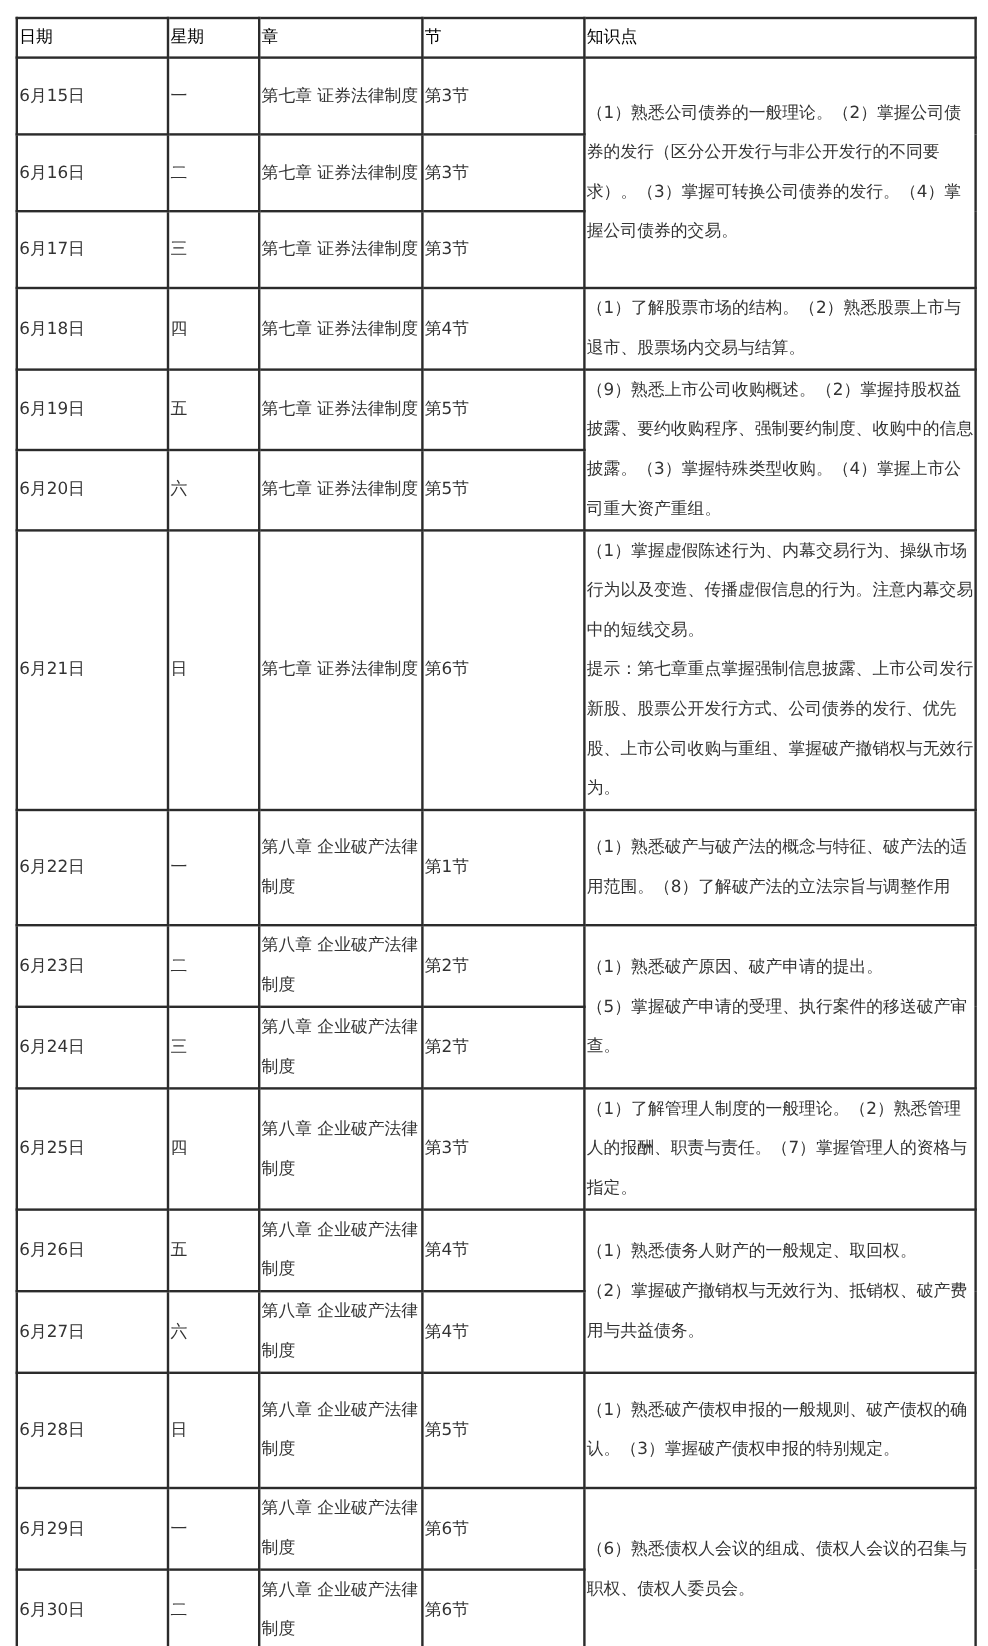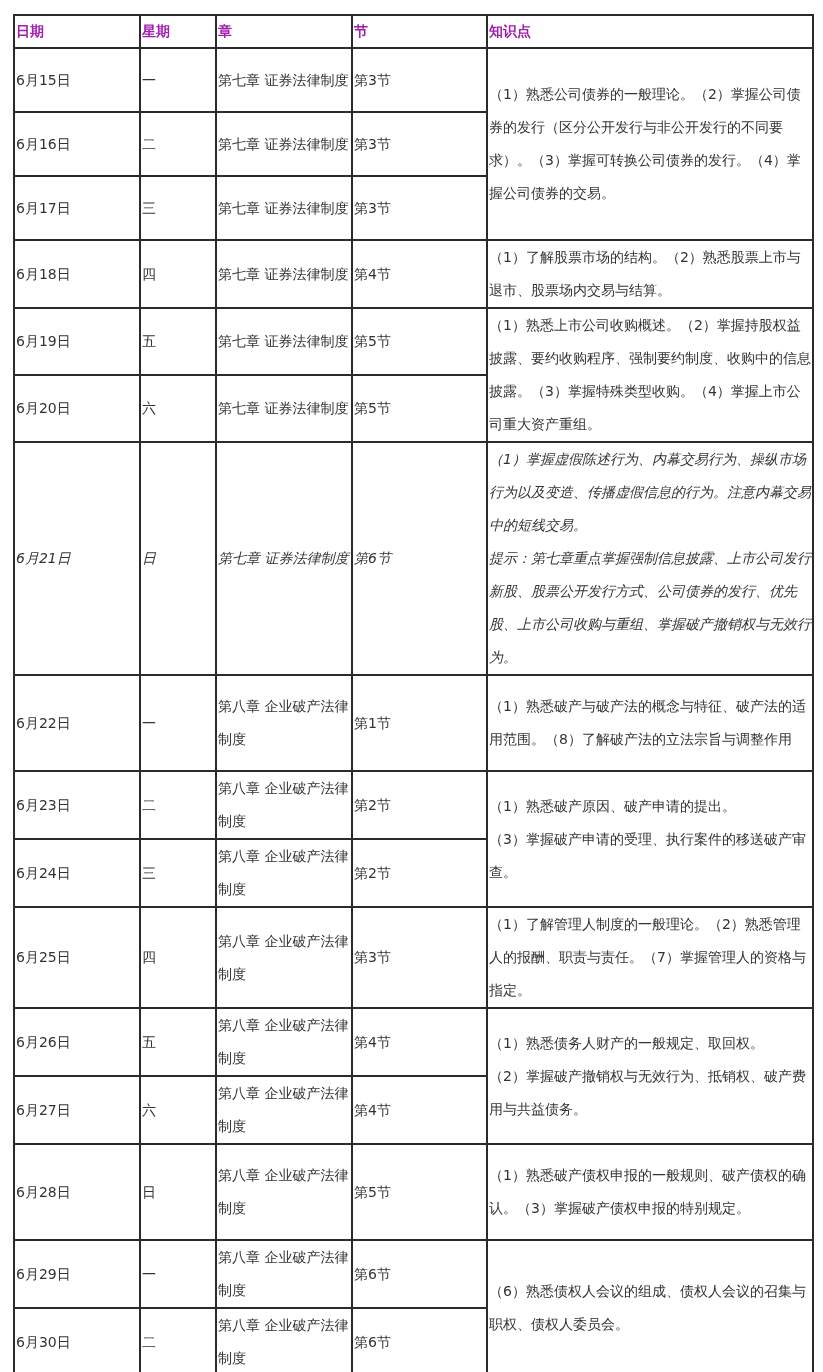--- a/index.html
+++ b/index.html
@@ -13,33 +13,33 @@
   table.schedule td, table.schedule th {
     border: 2px solid #2b2b2b;
     padding: 0 0 0 1px;
     vertical-align: middle;
     text-align: left;
     font-size: 14px;
     line-height: 33px;
     word-break: break-all;
   }
   table.schedule th {
-    font-weight: bold; color: #a21caf; height: 31px; font-size: 14px;
+    font-weight: normal; color: #000000; height: 31px; font-size: 14px;
     line-height: 31px;
     border-radius: 12px;
   }
   col.c-date { width: 126px; }
   col.c-week { width: 76px; }
   col.c-chap { width: 136px; }
   col.c-sec  { width: 135px; }
   col.c-know { width: 326px; }
   td.know { font-size: 14px; line-height: 33px; padding-right: 4px; }
   tr.h64 td { height: 62px; }
   tr.h96 td { height: 94px; }
-  tr.h224 td { height: 222px; font-style: italic; }
+  tr.h224 td { height: 222px; }
   .know p { margin: 0; }
 </style>
 </head>
 <body>
 
 <table class="schedule">
   <colgroup>
     <col class="c-date">
       <col class="c-week">
       <col class="c-chap">
@@ -90,21 +90,21 @@
         <p>（1）了解股票市场的结构。（2）熟悉股票上市与退市、股票场内交易与结算。</p>
       </td>
     </tr>
 
     <tr class="h64">
       <td>6月19日</td>
       <td>五</td>
       <td>第七章 证券法律制度</td>
       <td>第5节</td>
       <td class="know" rowspan="2">
-        <p>（1）熟悉上市公司收购概述。（2）掌握持股权益披露、要约收购程序、强制要约制度、收购中的信息披露。（3）掌握特殊类型收购。（4）掌握上市公司重大资产重组。</p>
+        <p>（9）熟悉上市公司收购概述。（2）掌握持股权益披露、要约收购程序、强制要约制度、收购中的信息披露。（3）掌握特殊类型收购。（4）掌握上市公司重大资产重组。</p>
       </td>
     </tr>
 
     <tr class="h64">
       <td>6月20日</td>
       <td>六</td>
       <td>第七章 证券法律制度</td>
       <td>第5节</td>
     </tr>
 
@@ -129,21 +129,21 @@
       </td>
     </tr>
 
     <tr class="h64">
       <td>6月23日</td>
       <td>二</td>
       <td>第八章 企业破产法律制度</td>
       <td>第2节</td>
       <td class="know" rowspan="2">
         <p>（1）熟悉破产原因、破产申请的提出。</p>
-        <p>（3）掌握破产申请的受理、执行案件的移送破产审查。</p>
+        <p>（5）掌握破产申请的受理、执行案件的移送破产审查。</p>
       </td>
     </tr>
 
     <tr class="h64">
       <td>6月24日</td>
       <td>三</td>
       <td>第八章 企业破产法律制度</td>
       <td>第2节</td>
     </tr>
 

